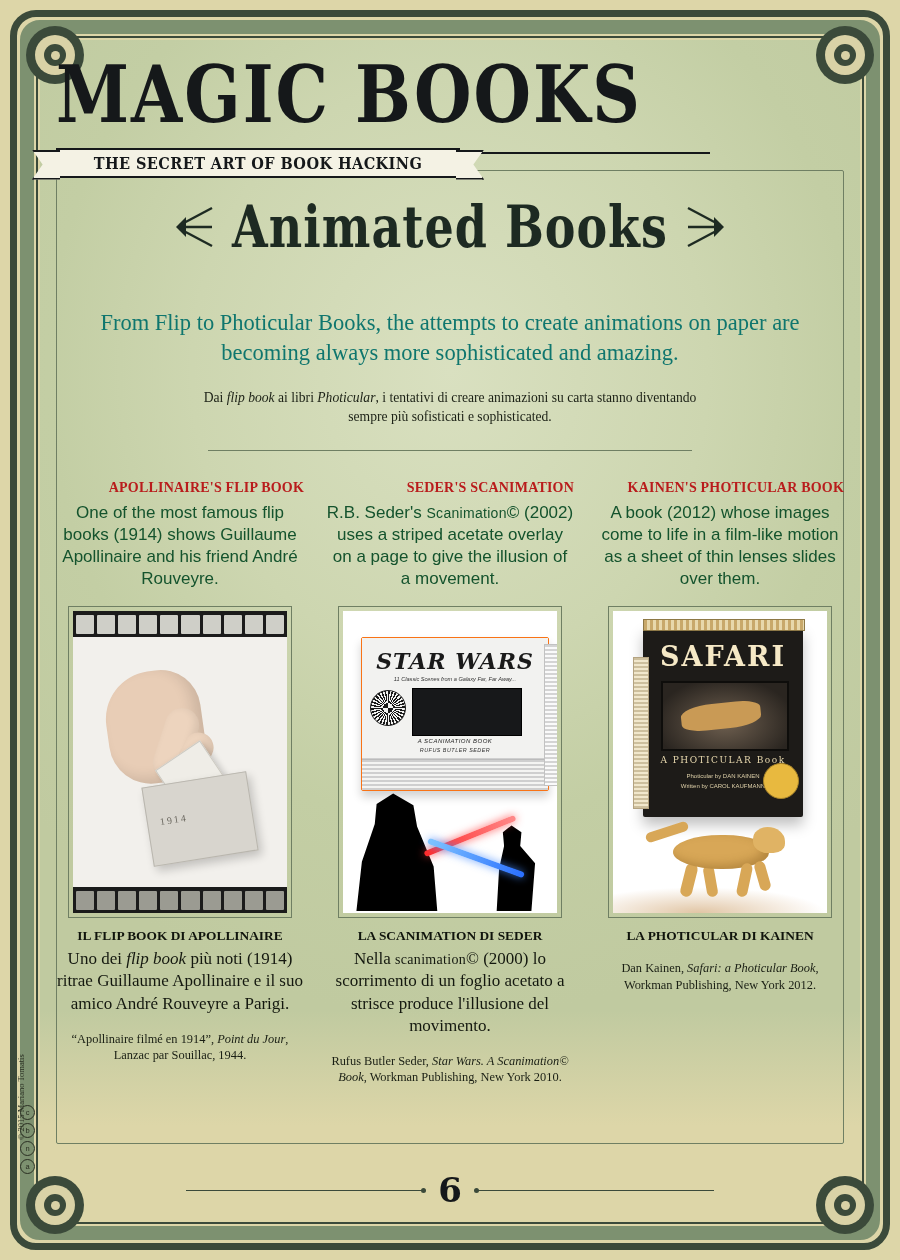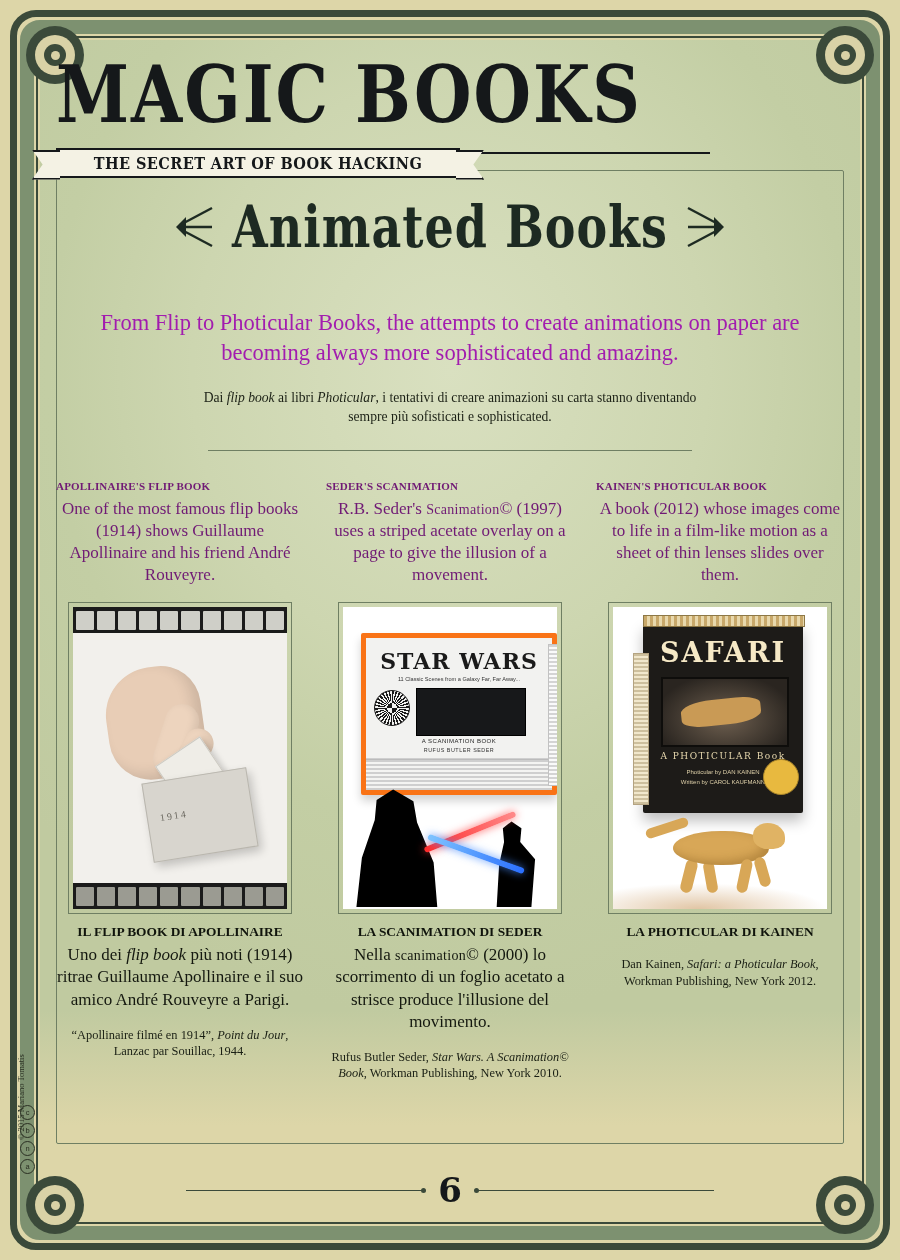--- a/index.html
+++ b/index.html
@@ -183,21 +183,21 @@
   .burst { width: 40px; height: 46px; }
 
   
   .lead {
     position: absolute;
     left: 44px; right: 44px; top: 268px;
     text-align: center;
     font-family: "Liberation Serif", serif;
     font-size: 22.5px;
     line-height: 1.34;
-    color: #a21caf;
+    color: #0f766e;
   }
   .lead-it {
     position: absolute;
     left: 140px; right: 140px; top: 348px;
     text-align: center;
     font-family: "Liberation Serif", serif;
     font-size: 13.6px;
     line-height: 1.42;
     color: #1b2015;
   }
@@ -213,35 +213,35 @@
   .cols {
     position: absolute;
     left: 0; right: 0; top: 440px;
     display: flex;
     justify-content: space-between;
     gap: 16px;
   }
   .col { width: 248px; }
 
   .col-head {
-    text-align: left;
+    text-align: right;
     font-family: "Liberation Serif", serif;
     font-weight: bold;
-    font-size: 11px;
+    font-size: 14px;
     letter-spacing: 0.2px;
-    color: #701a75;
+    color: #b91c1c;
     text-transform: uppercase;
     margin-bottom: 6px;
   }
   .col-desc {
     text-align: center;
-    font-family: Liberation Serif, serif;
+    font-family: Liberation Sans, sans-serif;
     font-size: 17px;
     line-height: 1.30;
-    color: #701a75;
+    color: #14532d;
   }
   .sc { font-size: 14px; letter-spacing: 0.3px; }
 
   
   .imgbox {
     margin: 0 auto;
     width: 224px;
     height: 312px;
     border: 1px solid #6f7f63;
     padding: 4px;
@@ -313,23 +313,24 @@
     box-shadow: 2px 3px 6px rgba(0,0,0,0.18);
   }
 
   
   .sw-bg { background: #ffffff; }
   .sw-book {
     position: absolute;
     left: 18px; top: 26px;
     width: 186px; height: 152px;
     background: #ececec;
-    border: 5px solid #f97316;
+    border: 1px solid #f97316;
     border-radius: 2px;
     box-shadow: 0 6px 10px rgba(0,0,0,0.18);
+    font-style: italic;
   }
   .sw-cover {
     position: absolute;
     left: 0; top: 0; width: 100%; height: 120px;
     background: #f2f2f0;
     border-bottom: 1px solid #cfcfcf;
   }
   .sw-logo {
     position: absolute; left: 50%; top: 10px; transform: translateX(-50%);
     font-family: "DejaVu Serif", serif;
@@ -724,21 +725,21 @@
           <span>Uno dei </span><i>flip book</i><span> più noti (1914) ritrae Guillaume Apollinaire e il suo amico André Rouveyre a Parigi.</span>
         </div>
         <div class="cap-ref">
           <span>“Apollinaire filmé en 1914”, </span><i>Point du Jour</i><span>, Lanzac par Souillac, 1944.</span>
         </div>
       </div>
 
       <div class="col">
         <div class="col-head">SEDER'S SCANIMATION</div>
         <div class="col-desc">
-          <span>R.B. Seder's </span><span class="sc">Scanimation</span><span>© (1997) uses a striped acetate overlay on a page to give the illusion of a movement.</span>
+          <span>R.B. Seder's </span><span class="sc">Scanimation</span><span>© (2002) uses a striped acetate overlay on a page to give the illusion of a movement.</span>
         </div>
 
         <div class="imgbox" style="margin-top:16px;">
           <div class="imgbox-inner sw-bg">
             <div class="sw-book">
               <div class="sw-cover">
                 <div class="sw-logo">STAR WARS</div>
                 <div class="sw-tag">11 Classic Scenes from a Galaxy Far, Far Away...</div>
                 <div class="sw-seal"></div>
                 <div class="sw-window"></div>

